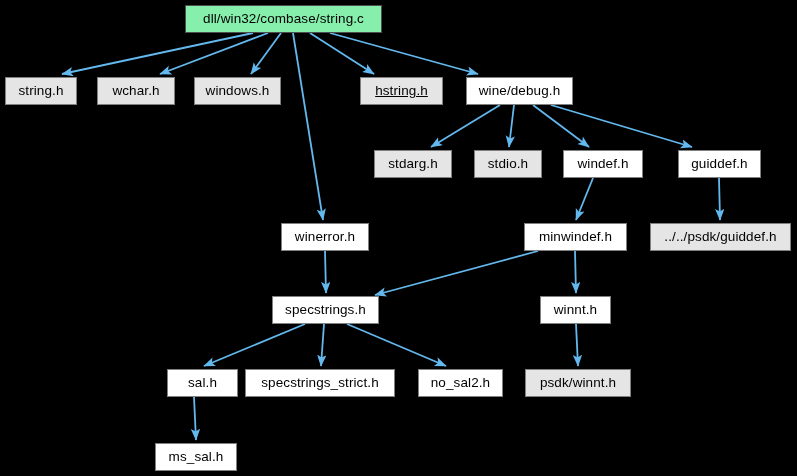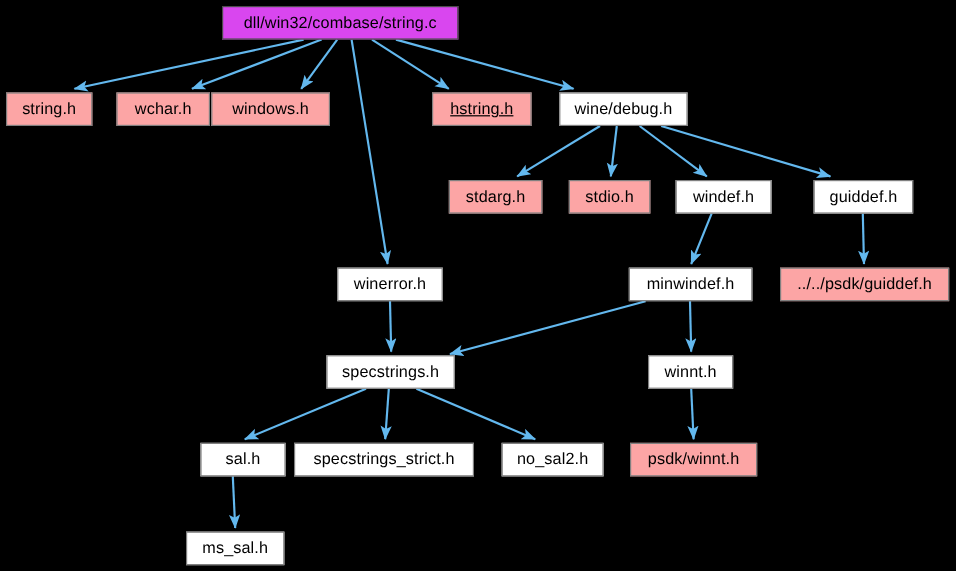--- a/index.html
+++ b/index.html
@@ -32,25 +32,25 @@
     line-height: 1;
     color: #000000;
     white-space: nowrap;
     letter-spacing: 0.1px;
   }
   .node-fill-light {
     background: #ffffff;
     border: 1.4px solid #808080;
   }
   .node-fill-gray {
-    background: #fca5a5;
+    background: #e5e5e5;
     border: 1.4px solid #808080;
   }
   .node-fill-root {
-    background: #d946ef;
+    background: #86efac;
     border: 1.4px solid #4d4d4d;
   }
 </style>
 </head>
 <body>
 
 <div id="graph-root" style="width: 797px; height: 476px; background: rgb(0, 0, 0);">
   <svg id="edge-layer" width="797" height="476" viewBox="0 0 797 476" xmlns="http://www.w3.org/2000/svg">
       <defs>
         <marker id="arrowhead" markerWidth="7" markerHeight="7" refX="6.2" refY="2.6" orient="auto" markerUnits="strokeWidth">
@@ -80,21 +80,21 @@
     </svg>
 <div class="graph-node node-fill-root" style="left: 185px; top: 5px; width: 197px; height: 28px;">
       <span>dll/win32/combase/string.c</span>
     </div>
     <div class="graph-node node-fill-gray" style="left: 5px; top: 77px; width: 72px; height: 28px;">
       <span>string.h</span>
     </div>
     <div class="graph-node node-fill-gray" style="left: 97px; top: 77px; width: 78px; height: 28px;">
       <span>wchar.h</span>
     </div>
-    <div class="graph-node node-fill-gray" style="left: 176px; top: 77px; width: 99px; height: 28px;">
+    <div class="graph-node node-fill-gray" style="left: 194px; top: 77px; width: 87px; height: 28px;">
       <span>windows.h</span>
     </div>
     <div class="graph-node node-fill-gray" style="left: 360px; top: 77px; width: 83px; height: 28px; text-decoration: underline;">
       <span>hstring.h</span>
     </div>
     <div class="graph-node node-fill-light" style="left: 466px; top: 77px; width: 107px; height: 28px;">
       <span>wine/debug.h</span>
     </div>
     <div class="graph-node node-fill-gray" style="left: 374px; top: 150px; width: 78px; height: 28px;">
       <span>stdarg.h</span>

